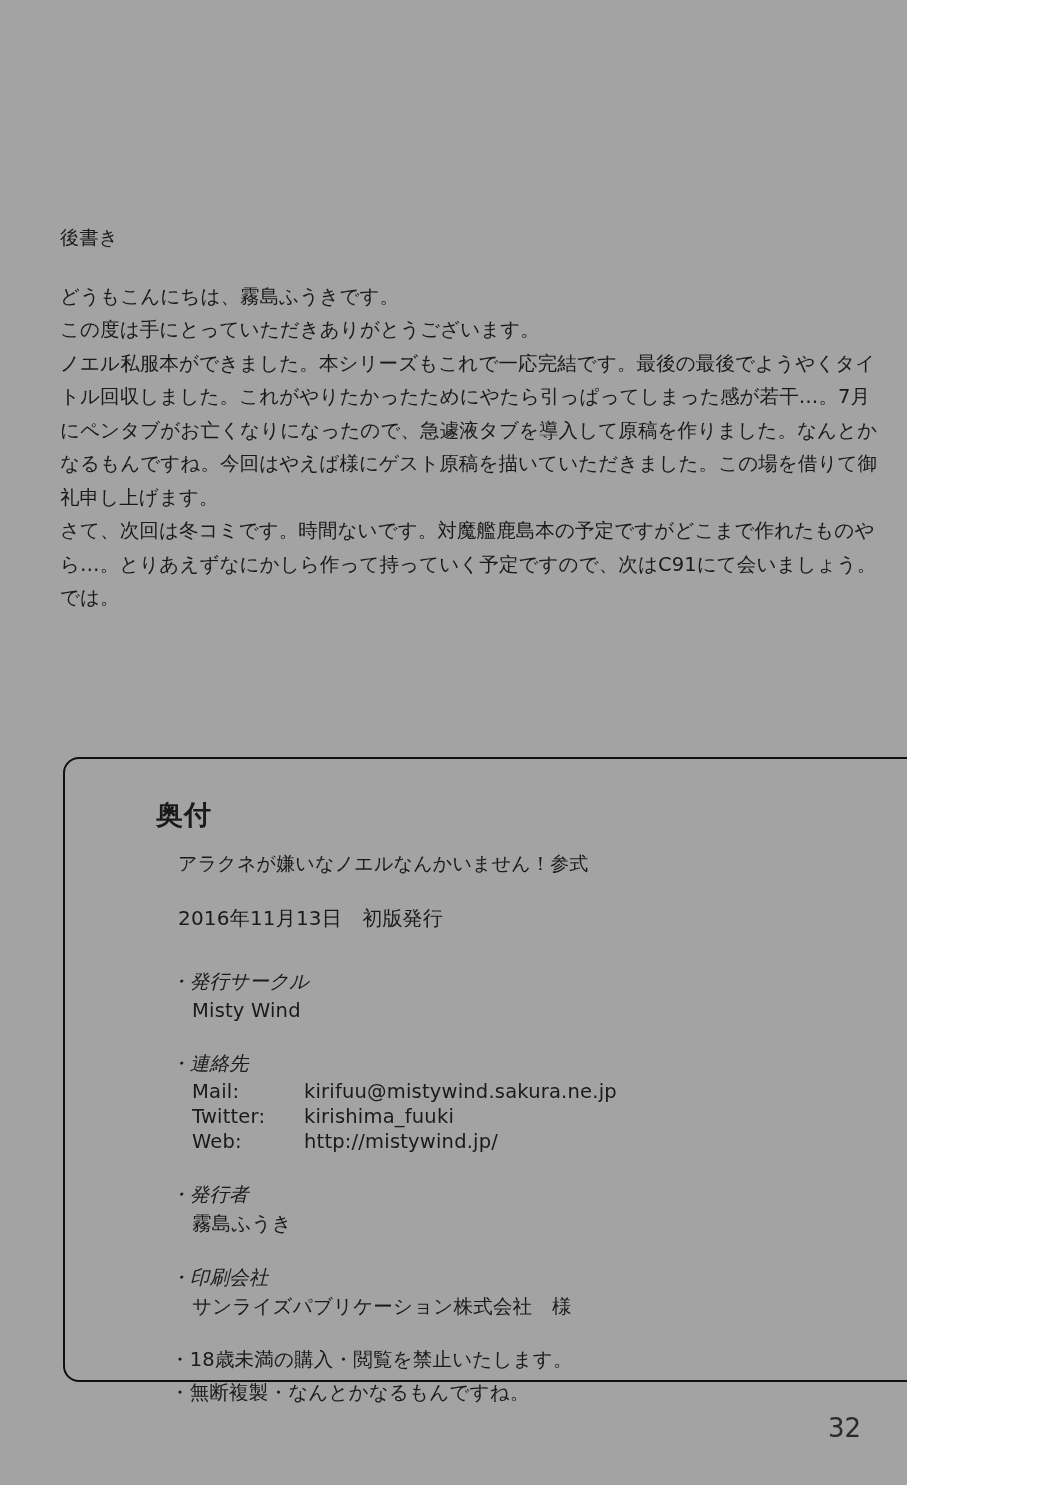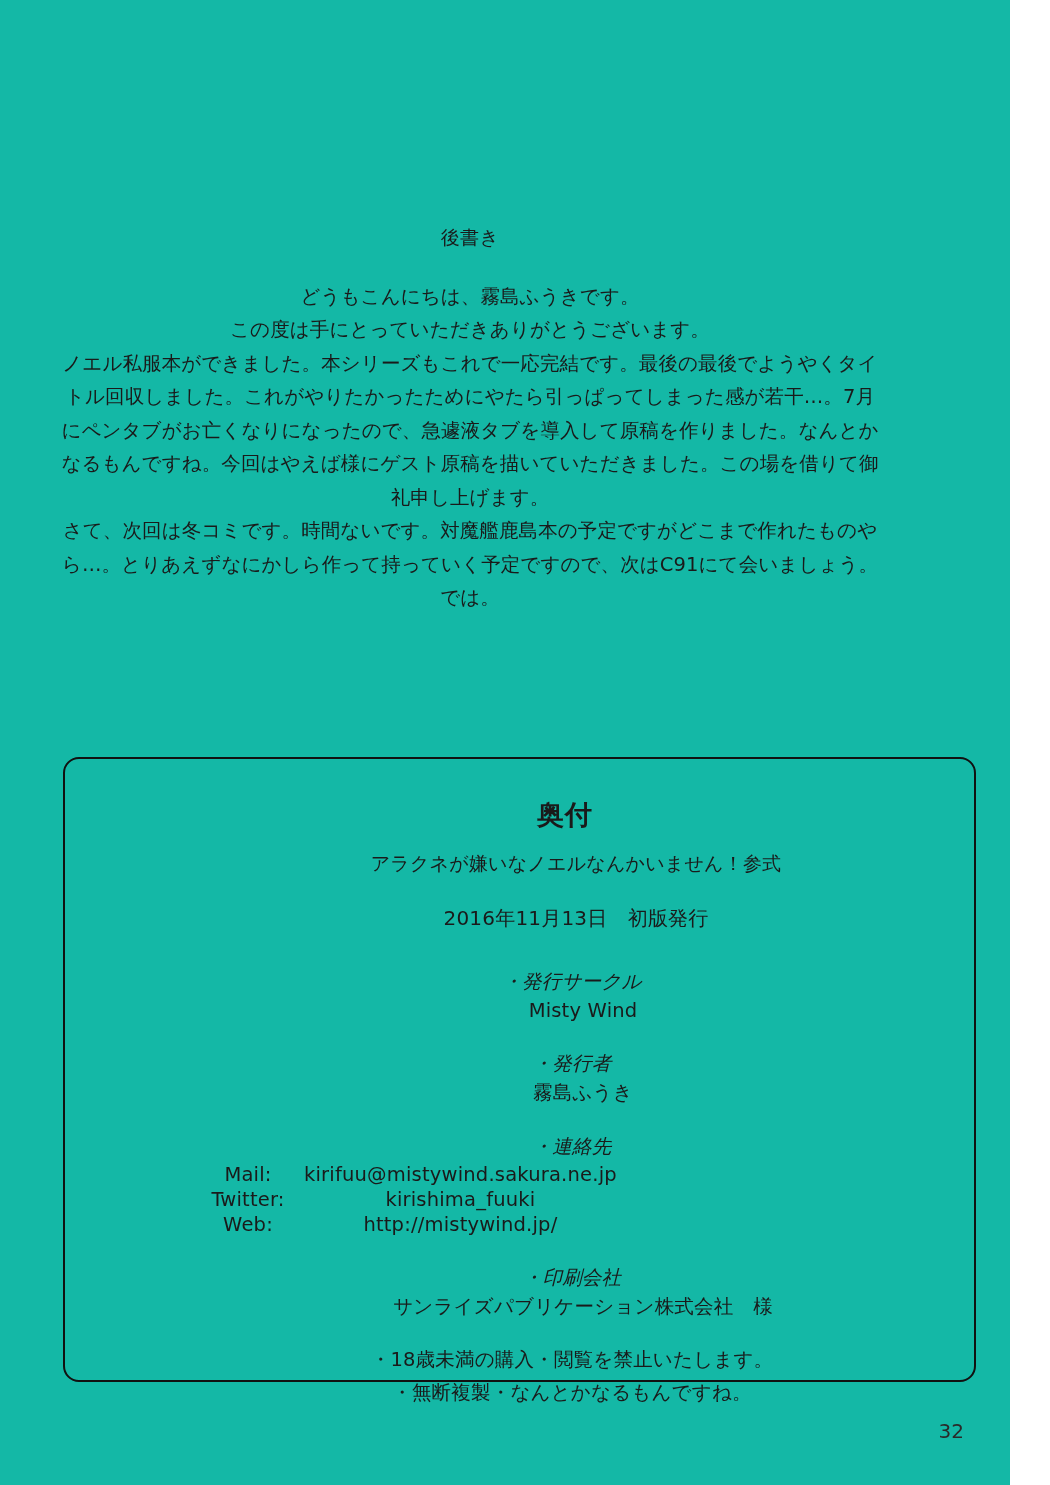--- a/index.html
+++ b/index.html
@@ -2,27 +2,26 @@
 <html><head>
 <meta charset="utf-8">
 <style>
   html, body {
     margin: 0;
     padding: 0;
     background: #ffffff;
   }
   .page {
     position: relative;
-    width: 1010px;
+    width: 907px;
     height: 1485px;
-    background: #14b8a6;
+    background: #a3a3a3;
     font-family: "DejaVu Sans", sans-serif;
     color: #1a1a1a;
     overflow: hidden;
-    text-align: center;
   }
 
   
   .afterword {
     position: absolute;
     left: 60px;
     top: 225px;
     width: 820px;
   }
   .afterword-title {
@@ -110,21 +109,21 @@
   }
   .notice-group {
     margin-top: 20px;
   }
 
   
   .page-number {
     position: absolute;
     right: 46px;
     bottom: 42px;
-    font-size: 20px;
+    font-size: 26px;
     color: #2a2a2a;
     font-family: "DejaVu Sans", sans-serif;
   }
 </style>
 </head>
 <body>
 
 <div class="page">
 
   <section class="afterword">
@@ -141,45 +140,45 @@
       <h2 class="colophon-title">奥付</h2>
       <div class="colophon-subtitle">アラクネが嫌いなノエルなんかいません！参式</div>
       <div class="colophon-date">2016年11月13日　初版発行</div>
 
       <div class="section">
         <div class="section-head">・発行サークル</div>
         <div class="section-val">Misty Wind</div>
       </div>
 
       <div class="section">
-        <div class="section-head">・発行者</div>
-        <div class="section-val">霧島ふうき</div>
-      </div>
-
-      <div class="section">
         <div class="section-head">・連絡先</div>
         <table class="contact-table">
           <tbody>
               <tr>
             <td class="contact-label">Mail:</td>
             <td class="contact-value">kirifuu@mistywind.sakura.ne.jp</td>
           </tr>
           <tr>
             <td class="contact-label">Twitter:</td>
             <td class="contact-value">kirishima_fuuki</td>
           </tr>
           <tr>
             <td class="contact-label">Web:</td>
             <td class="contact-value">http://mistywind.jp/</td>
           </tr>
         </tbody>
           </table>
       </div>
 
       <div class="section">
+        <div class="section-head">・発行者</div>
+        <div class="section-val">霧島ふうき</div>
+      </div>
+
+      <div class="section">
         <div class="section-head">・印刷会社</div>
         <div class="section-val">サンライズパブリケーション株式会社　様</div>
       </div>
 
       <div class="notice-group">
         <div class="notice">・18歳未満の購入・閲覧を禁止いたします。</div>
         <div class="notice">・無断複製・なんとかなるもんですね。</div>
       </div>
     </div>
   </section>

